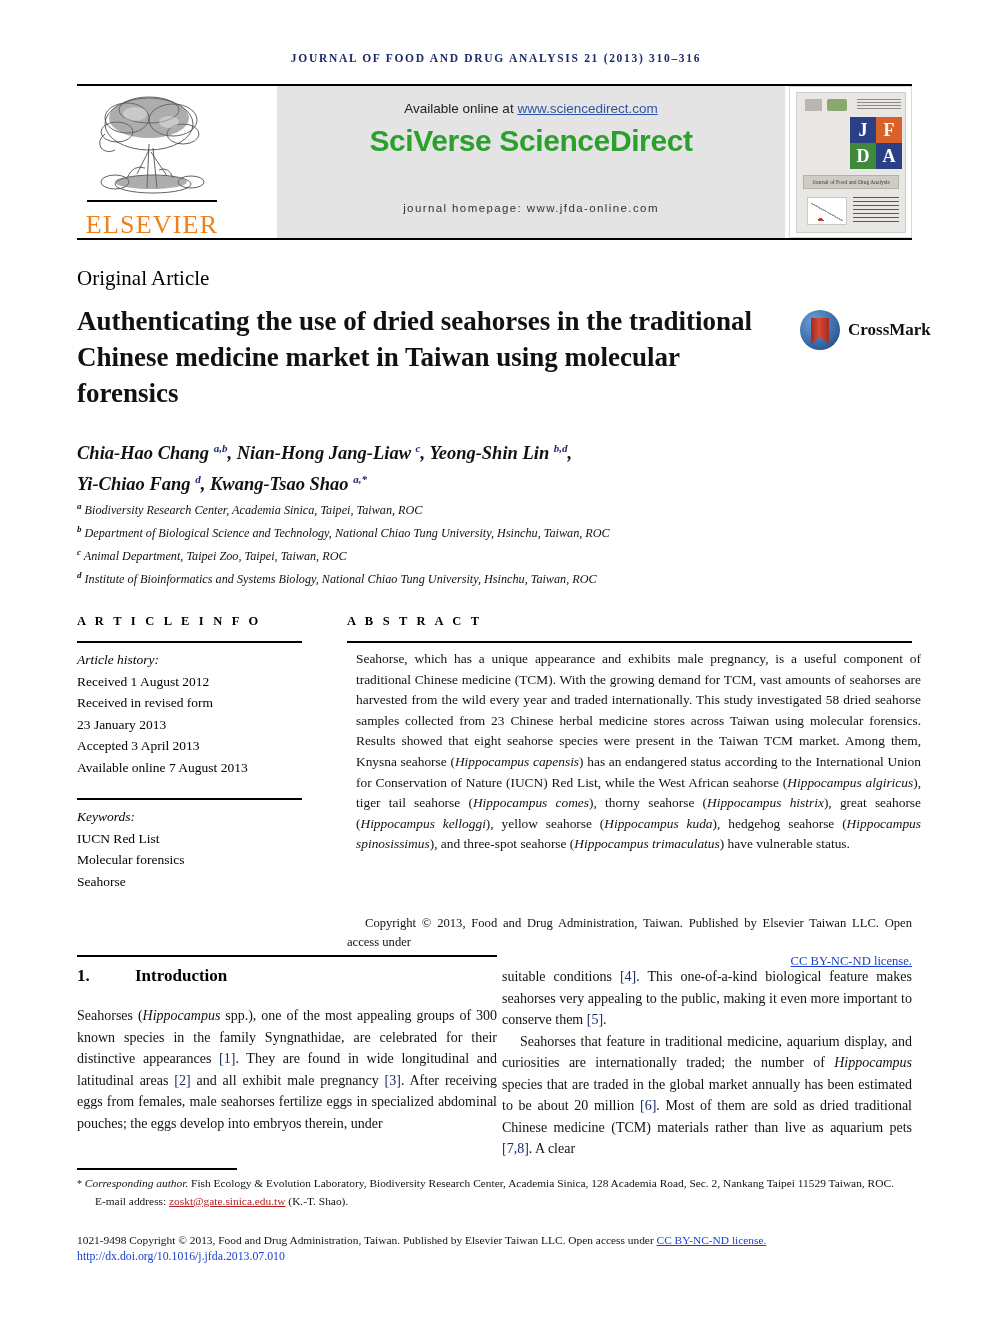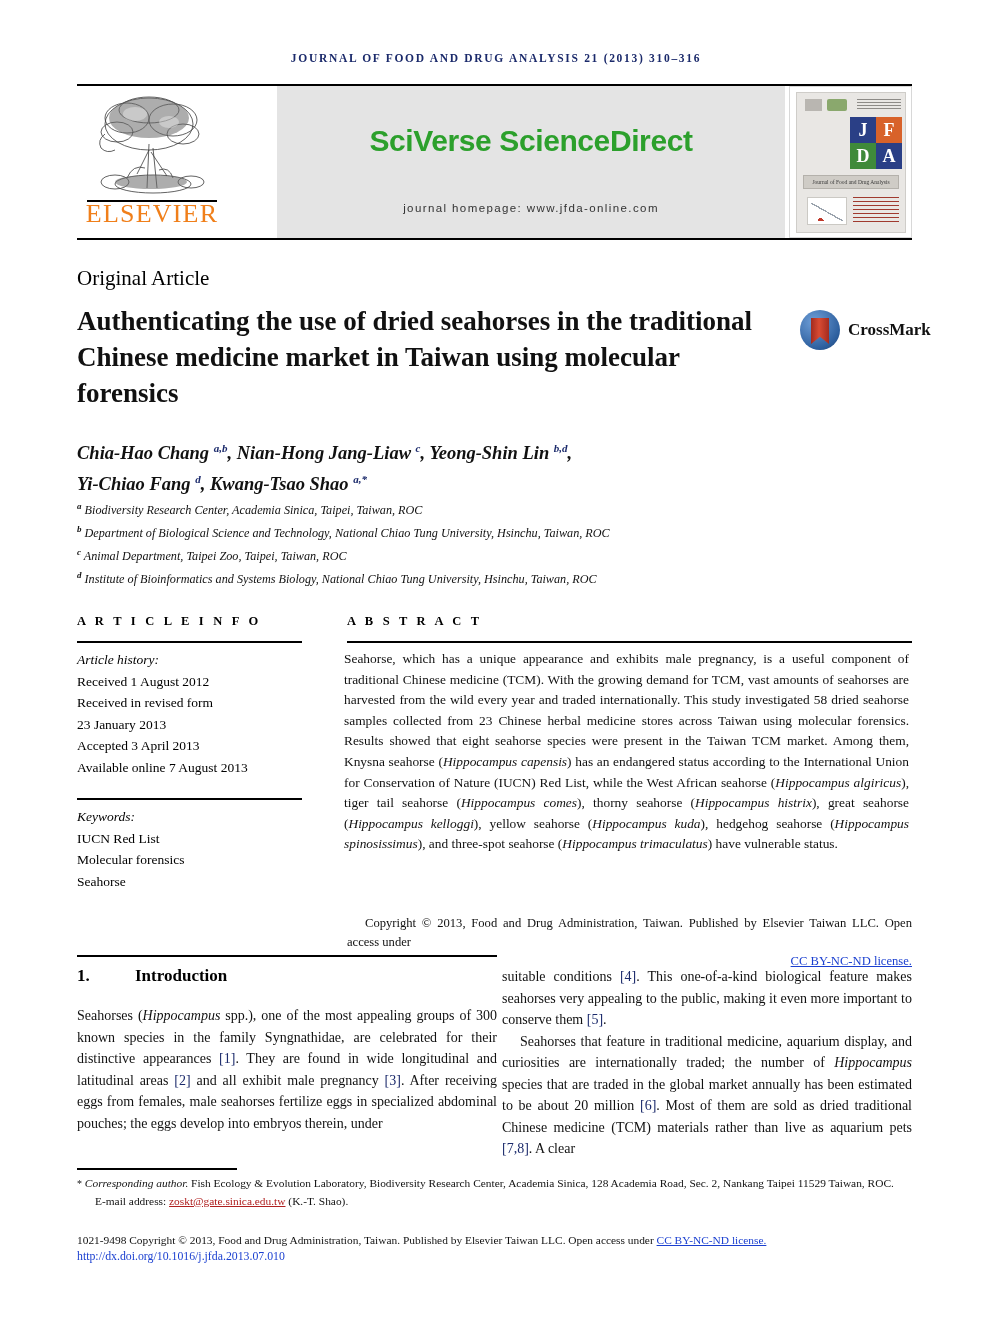--- a/index.html
+++ b/index.html
@@ -58,21 +58,21 @@
     background: #fff;
   }
   .elsevier-tree {
     position: absolute;
     left: 10px; top: 4px;
     width: 128px;
     height: 112px;
   }
   .elsevier-word {
     position: absolute;
-    left: 5px; top: 115px;
+    left: 5px; top: 126px;
     width: 140px;
     text-align: center;
     font-family: "Liberation Serif", serif;
     font-size: 26px;
     letter-spacing: 1.2px;
     color: #f07f1a;
     line-height: 1;
   }
   .elsevier-underline {
     position: absolute;
@@ -349,21 +349,21 @@
     left: 77px; top: 806px;
     width: 232px;
     font-family: "Liberation Serif", serif;
     font-size: 13.5px;
     line-height: 21.5px;
   }
   .keywords .ital { font-style: italic; }
 
   .abstract {
     position: absolute;
-    left: 344px; top: 649px;
+    left: 356px; top: 649px;
     width: 565px;
     font-family: "Liberation Serif", serif;
     font-size: 13.4px;
     line-height: 20.6px;
     text-align: justify;
     text-justify: inter-word;
     color: #111;
   }
   .abstract i { font-style: italic; }
   .copyright {
@@ -492,20 +492,23 @@
         <g fill="#ffffff" opacity="0.35">
           <ellipse cx="48" cy="24" rx="12" ry="7"></ellipse>
           <ellipse cx="82" cy="32" rx="10" ry="6"></ellipse>
         </g>
       </svg>
       <div class="elsevier-underline"></div>
       <div class="elsevier-word">ELSEVIER</div>
     </div>
 
     <div class="sd-banner">
+      <div class="sd-avail">
+        <span>Available online at </span><a class="sd-url" href="#">www.sciencedirect.com</a>
+      </div>
       <div class="sd-logo">SciVerse ScienceDirect</div>
       <div class="sd-home">journal homepage: www.jfda-online.com</div>
     </div>
 
     <div class="cover-block">
       <div class="cover-inner">
         <div class="cover-toprow">
           <div class="cover-mini-logo"></div>
           <div class="cover-mini-logo2"></div>
           <div class="cover-mini-text"></div>

